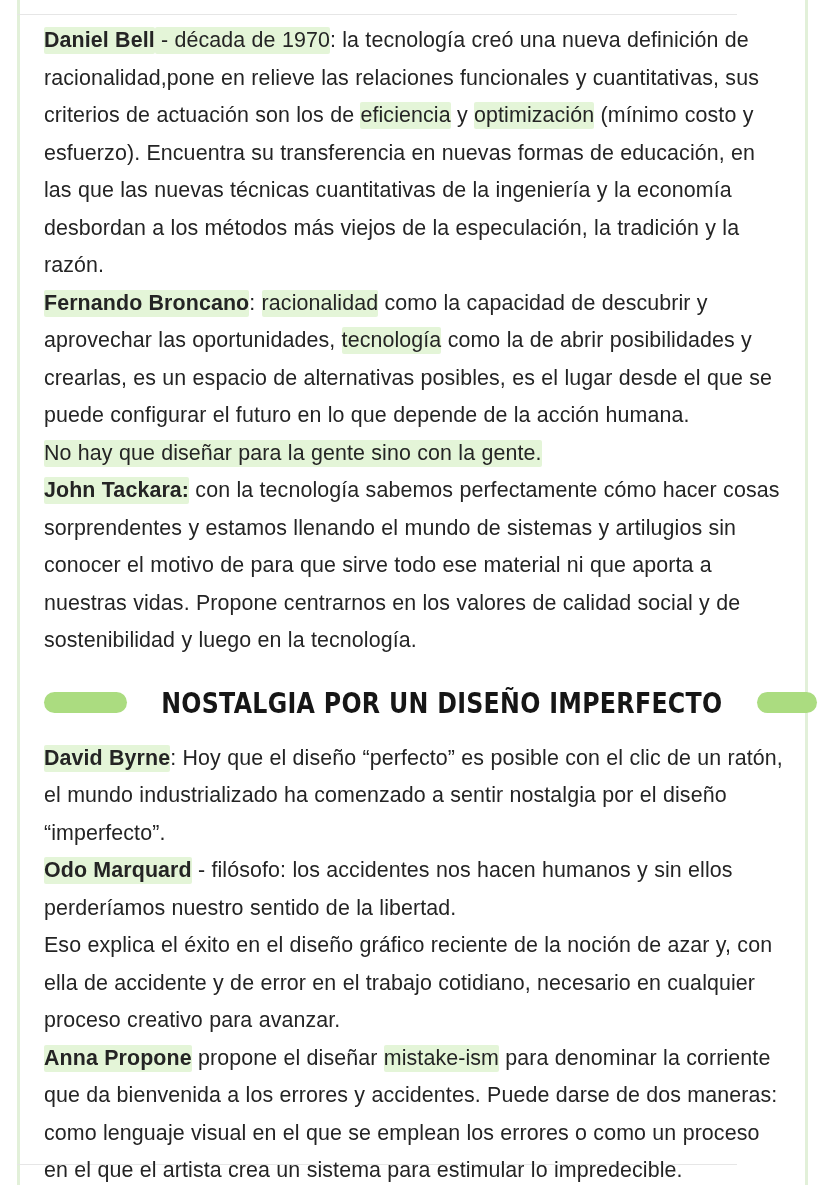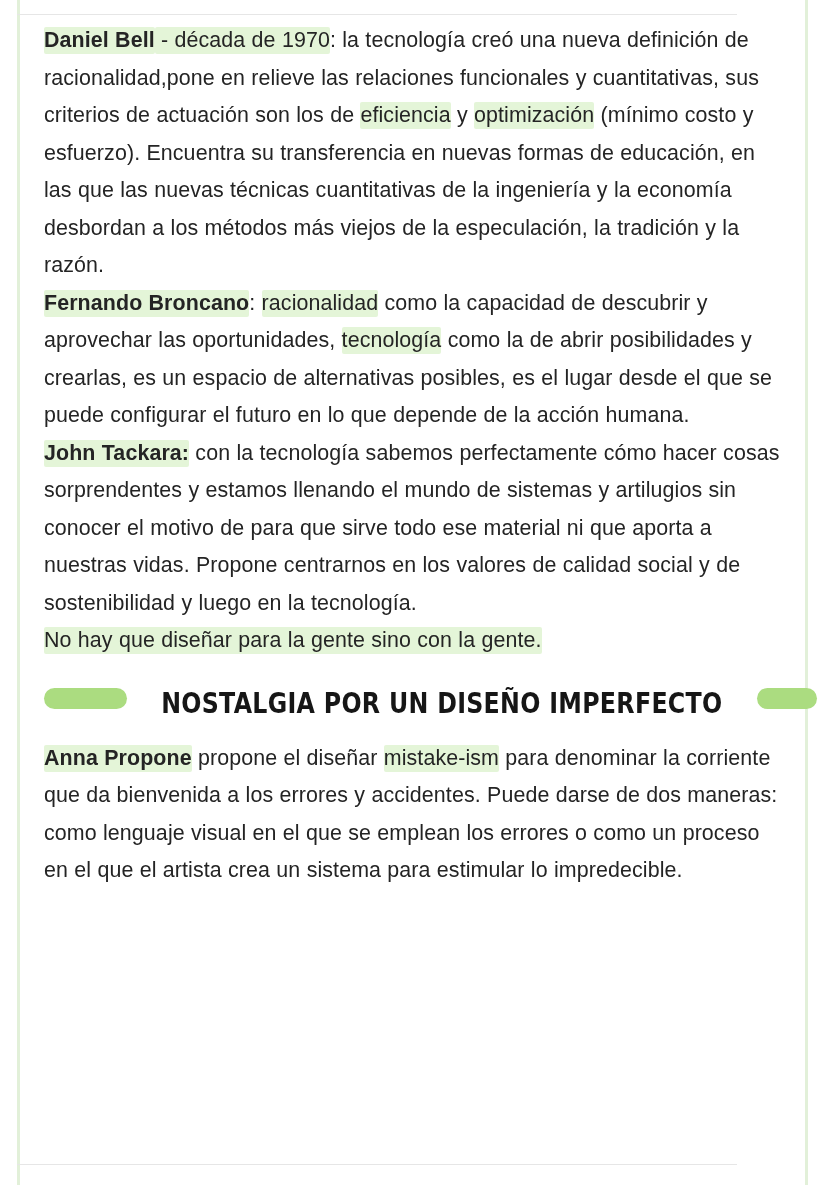--- a/index.html
+++ b/index.html
@@ -71,21 +71,21 @@
     padding: 1px 0 2px 0;
   }
 
   b, .bold {
     font-weight: 700;
   }
 
   
   .section-heading {
     display: flex;
-    align-items: flex-start;
+    align-items: center;
     gap: 13px;
     margin: 28px 0 22px 0;
     padding-right: 20px;
   }
 
   .heading-bar {
     height: 21px;
     border-radius: 11px;
     background: #abdc80;
     flex: 0 0 auto;
@@ -114,29 +114,32 @@
   <div class="edge-line-left"></div>
   <div class="edge-line-right"></div>
   <div class="rule-top"></div>
   <div class="rule-bottom"></div>
 
   <div class="content">
 
     <div class="block">
       <p class="para"><span class="hl bold">Daniel Bell</span><span class="hl"> - década de 1970</span><span>: la tecnología creó una nueva definición de racionalidad,pone en relieve las relaciones funcionales y cuantitativas, sus criterios de actuación son los de </span><span class="hl">eficiencia</span><span> y </span><span class="hl">optimización</span><span> (mínimo costo y esfuerzo). Encuentra su transferencia en nuevas formas de educación, en las que las nuevas técnicas cuantitativas de la ingeniería y la economía desbordan a los métodos más viejos de la especulación, la tradición y la razón.</span></p>
       <p class="para"><span class="hl bold">Fernando Broncano</span><span>: </span><span class="hl">racionalidad</span><span> como la capacidad de descubrir y aprovechar las oportunidades, </span><span class="hl">tecnología</span><span> como la de abrir posibilidades y crearlas, es un espacio de alternativas posibles, es el lugar desde el que se puede configurar el futuro en lo que depende de la acción humana.</span></p>
+      <p class="para"><span class="hl">No hay que diseñar para la gente sino con la gente.</span></p>
       <p class="para"><span class="hl bold">John Tackara:</span><span> con la tecnología sabemos perfectamente cómo hacer cosas sorprendentes y estamos llenando el mundo de sistemas y artilugios sin conocer el motivo de para que sirve todo ese material ni que aporta a nuestras vidas. Propone centrarnos en los valores de calidad social y de sostenibilidad y luego en la tecnología.</span></p>
-      <p class="para"><span class="hl">No hay que diseñar para la gente sino con la gente.</span></p>
     </div>
 
     <div class="block">
 
       <div class="section-heading">
         <div class="heading-bar left"></div>
         <div class="heading-text">NOSTALGIA POR UN DISEÑO IMPERFECTO</div>
         <div class="heading-bar right"></div>
       </div>
 
+      <p class="para"><span class="hl bold">David Byrne</span><span>: Hoy que el diseño “perfecto” es posible con el clic de un ratón, el mundo industrializado ha comenzado a sentir nostalgia por el diseño “imperfecto”.</span></p>
+      <p class="para"><span class="hl bold">Odo Marquard</span><span> - filósofo: los accidentes nos hacen humanos y sin ellos perderíamos nuestro sentido de la libertad.</span></p>
+      <p class="para"><span>Eso explica el éxito en el diseño gráfico reciente de la noción de azar y, con ella de accidente y de error en el trabajo cotidiano, necesario en cualquier proceso creativo para avanzar.</span></p>
       <p class="para"><span class="hl bold">Anna Propone</span><span> propone el diseñar </span><span class="hl">mistake-ism</span><span> para denominar la corriente que da bienvenida a los errores y accidentes. Puede darse de dos maneras: como lenguaje visual en el que se emplean los errores o como un proceso en el que el artista crea un sistema para estimular lo impredecible.</span></p>
     </div>
 
   </div>
 </div>
 
 </body></html>

